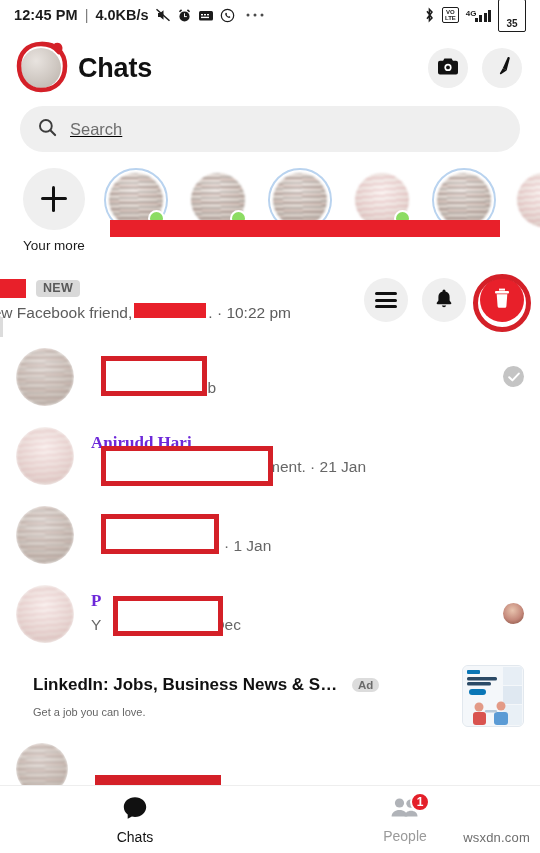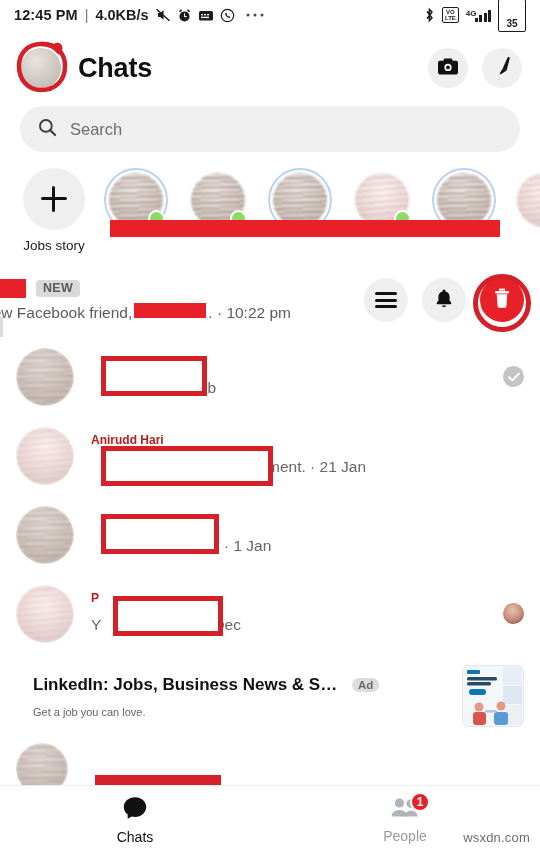--- a/index.html
+++ b/index.html
@@ -52,21 +52,21 @@
   .hdr-actions { margin-left: auto; display: flex; align-items: center; gap: 14px; }
   .round-btn {
     width: 40px; height: 40px; border-radius: 50%; background: #efefef;
     display: flex; align-items: center; justify-content: center;
   }
 
   
   .search-wrap { padding: 0 20px; }
   .searchbar {
     height: 46px; background: #efefef; border-radius: 23px;
-    display: flex; align-items: center; padding: 12px 18px; gap: 13px;
+    display: flex; align-items: center; padding: 12px 18px; gap: 13px; text-decoration: underline;
   }
   .search-ph { font-size: 16.5px; color: #6d6d6d; }
 
   
   .stories {
     display: flex; align-items: flex-start; gap: 14px;
     padding: 16px 0 10px 20px; position: relative; overflow: hidden;
   }
   .story { width: 68px; flex: none; text-align: center; }
   .story.partial { width: 30px; overflow: hidden; }
@@ -129,21 +129,21 @@
   .hamb i { height: 3px; background: #111; border-radius: 2px; display: block; }
   .trash-anno { position: absolute; right: 8px; top: -5px; width: 60px; height: 60px; pointer-events: none; }
   .notif-leftbar { position: absolute; left: 0; bottom: -6px; width: 3px; height: 26px; background: #dcdcdc; }
 
   
   .chatlist { position: relative; }
   .chat-row { display: flex; align-items: center; padding: 9px 16px; position: relative; height: 79px; }
   .c-av { width: 58px; height: 58px; border-radius: 50%; flex: none; overflow: hidden; }
   .c-av .blur-face { filter: blur(1.6px); }
   .c-body { flex: 1; min-width: 0; margin-left: 17px; position: relative; }
-  .c-name { font-size: 12px; font-weight: 700; color: #b91c1c; height: 21px; position: relative; }
+  .c-name { font-size: 17px; font-weight: 700; color: #6d28d9; height: 21px; position: relative; font-family: Liberation Serif, serif; }
   .c-sub { font-size: 15.5px; color: #666; margin-top: 4px; height: 20px; position: relative; }
   .c-right { margin-left: auto; display: flex; align-items: center; padding-left: 8px; }
   .tick {
     width: 21px; height: 21px; border-radius: 50%; background: #c4c4c4;
     display: flex; align-items: center; justify-content: center;
   }
   .seen-av {
     width: 21px; height: 21px; border-radius: 50%;
     background: radial-gradient(circle at 45% 35%, #e8c4ae 0%, #c4887a 55%, #7a4536 100%);
   }
@@ -294,21 +294,21 @@
       </span>
       <span class="search-ph">Search</span>
     </div>
   </div>
 
   <div class="stories">
     <div class="story">
       <div class="add-story">
         <span class="plus"></span>
       </div>
-      <div class="story-label">Jobs story</div>
+      <div class="story-label">Your more</div>
     </div>
 
     <div class="story">
       <div class="ring">
         <div class="blur-face"></div>
         <span class="online-dot"></span>
       </div>
     </div>
     <div class="story">
       <div class="ring noring">

